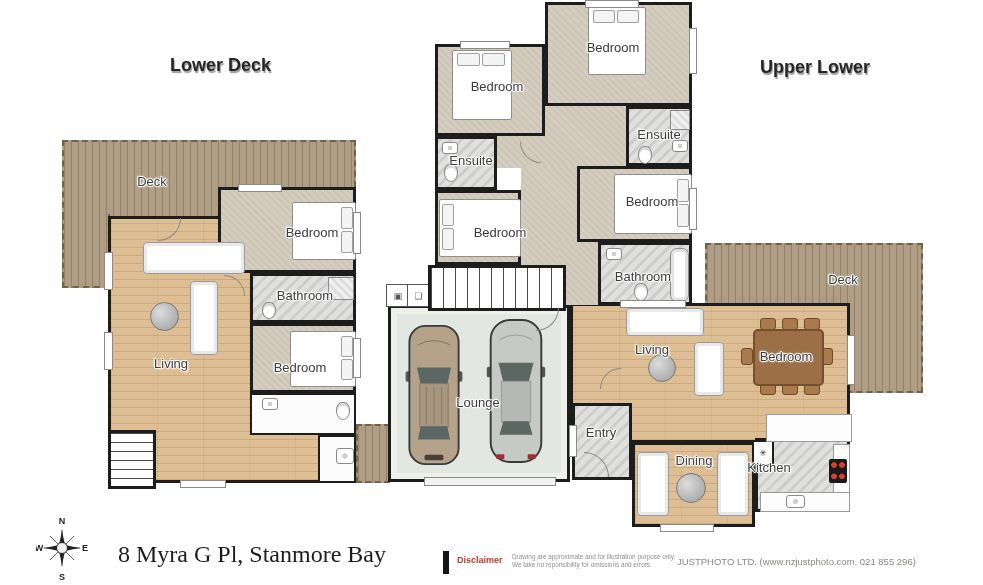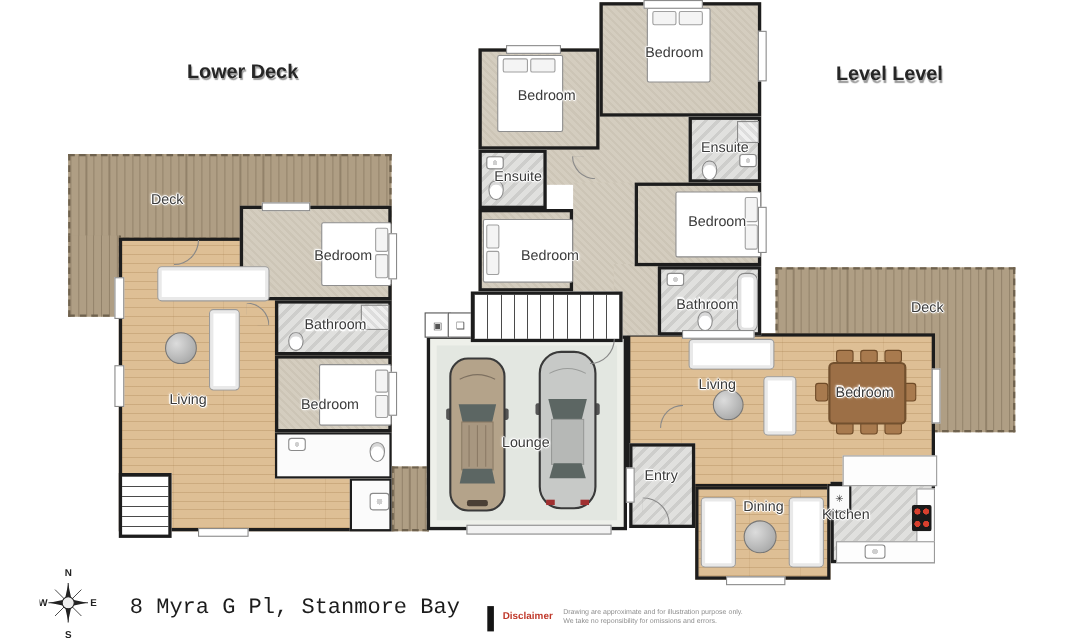--- a/index.html
+++ b/index.html
@@ -55,30 +55,30 @@
       radial-gradient(circle at 72% 25%, #d8402e 2.6px, transparent 3px),
       radial-gradient(circle at 28% 72%, #d8402e 2.6px, transparent 3px),
       radial-gradient(circle at 72% 72%, #d8402e 2.6px, transparent 3px);}
   .appl{position:absolute;background:#fff;border:1.5px solid #555;z-index:12;display:flex;
     align-items:center;justify-content:center;font-size:9px;color:#555;}
   .gdoor{position:absolute;background:#f2f2f2;border:1px solid #8a8a8a;z-index:13;}
   .fpbar{position:absolute;background:#151515;z-index:30;}
   .fp-red{position:absolute;font-size:9px;font-weight:600;color:#c0392b;z-index:30;}
   .fp-small{position:absolute;font-size:6.4px;line-height:8px;color:#8f8f8f;z-index:30;}
   .fp-credit{position:absolute;font-size:9.5px;color:#8b8880;z-index:30;}
-  .addr{position:absolute;font-family:Liberation Mono, monospace;font-size:20px;color:#1c1c1c;z-index:30;}
+  .addr{position:absolute;font-family:Liberation Serif, serif;font-size:24px;color:#1c1c1c;z-index:30;}
   svg{display:block;}
 </style>
 </head>
 <body>
 
 <div class="canvas">
 
   <div class="title" style="left:170px;top:55px;">Lower Deck</div>
-  <div class="title" style="left:760px;top:57px;">Level Level</div>
+  <div class="title" style="left:760px;top:57px;">Upper Lower</div>
 
   <div class="abs deckf" style="left:62px;top:140px;width:294px;height:78px;"></div>
   <div class="abs deckf" style="left:62px;top:214px;width:48px;height:74px;border-top:none;"></div>
   <div class="abs deckf" style="left:356px;top:424px;width:34px;height:59px;"></div>
   <div class="abs deckf" style="left:705px;top:243px;width:218px;height:150px;"></div>
 
   <div class="abs wood room" style="left:108px;top:216px;width:248px;height:267px;"></div>
   <div class="abs carpet room" style="left:218px;top:187px;width:138px;height:86px;"></div>
   <div class="abs tile room" style="left:250px;top:273px;width:106px;height:50px;"></div>
   <div class="abs carpet room" style="left:250px;top:323px;width:106px;height:70px;"></div>
@@ -256,14 +256,15 @@
     <text x="49" y="37" font-size="9" font-weight="bold" fill="#222" text-anchor="middle">E</text>
   </svg>
 
   <div class="addr" style="left:118px;top:541px;">8 Myra G Pl, Stanmore Bay</div>
   <div class="fpbar" style="left:443px;top:551px;width:6px;height:23px;"></div>
   <div class="fp-red" style="left:457px;top:555px;">Disclaimer</div>
   <div class="fp-small" style="left:512px;top:553px;">
     <div>Drawing are approximate and for illustration purpose only.</div>
     <div>We take no reponsibility for omissions and errors.</div>
   </div>
+  <div class="fp-credit" style="left:677px;top:556px;">JUSTPHOTO LTD. (www.nzjustphoto.com. 021 855 296)</div>
 
 </div>
 
 </body></html>

